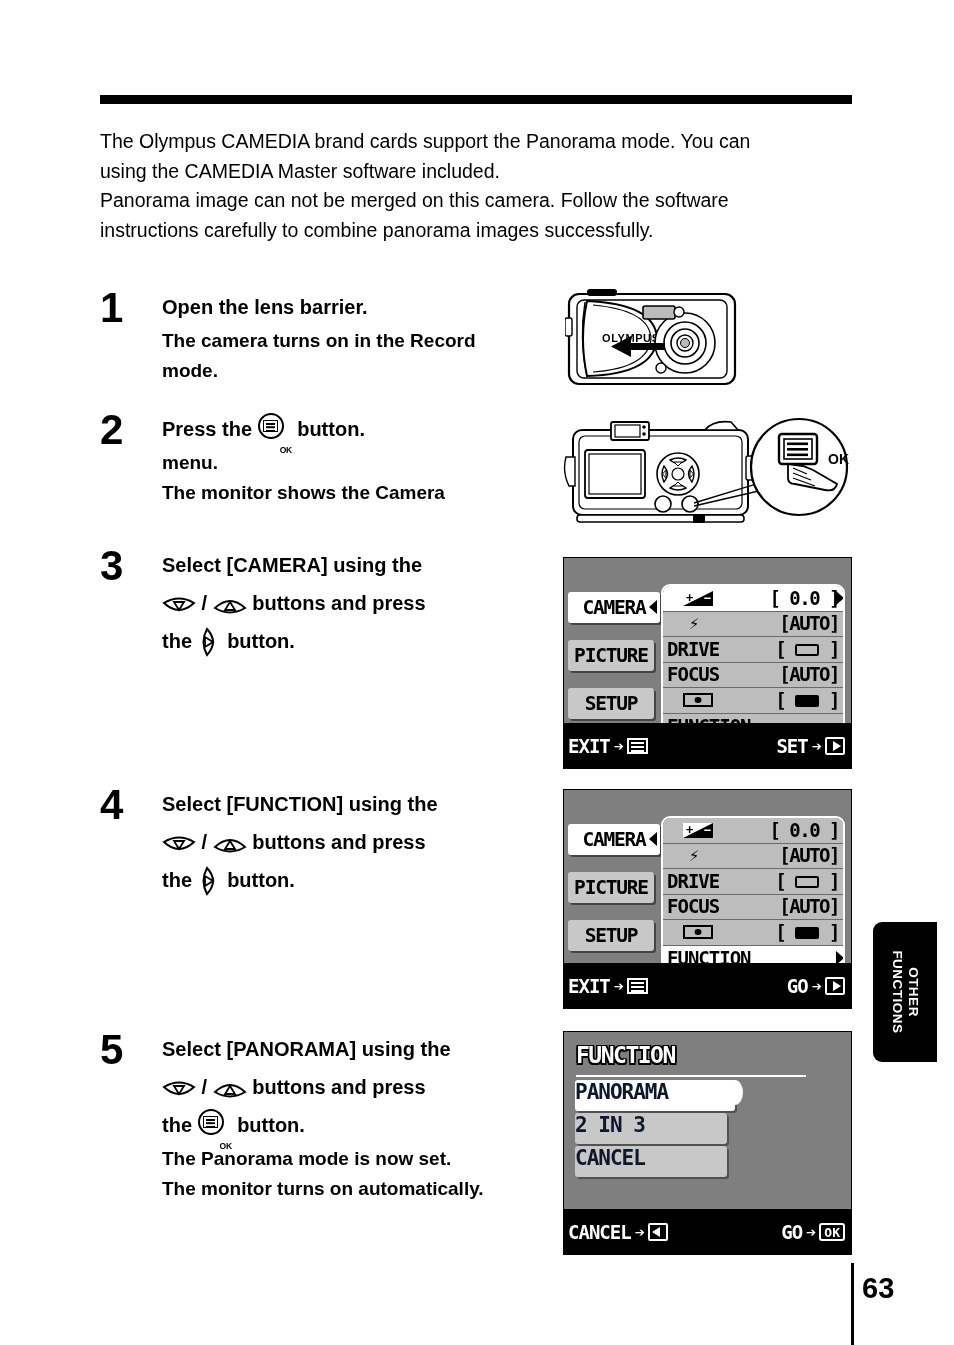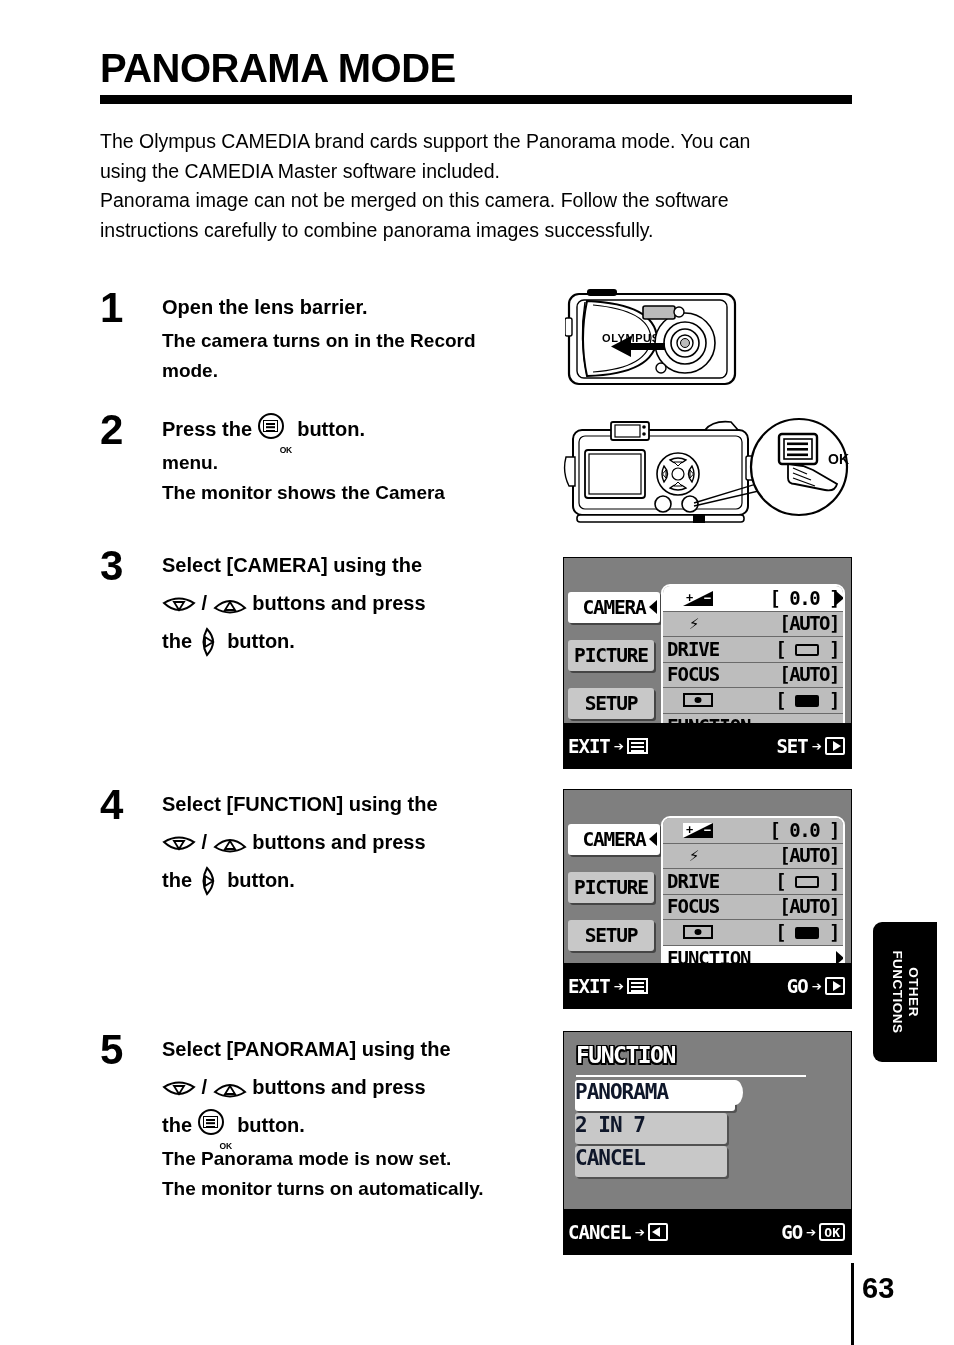--- a/index.html
+++ b/index.html
@@ -271,21 +271,20 @@
   .pg-num {
     position: absolute; left: 862px; top: 1272px;
     font-size: 29px; font-weight: bold;
   }
 </style>
 </head>
 <body>
 
 <div class="page">
 
-  <div class="page-title">PANORAMA MODE</div>
   <div class="title-rule"></div>
 
   <div class="intro">
     <p>The Olympus CAMEDIA brand cards support the Panorama mode. You can</p>
     <p>using the CAMEDIA Master software included.</p>
     <p>Panorama image can not be merged on this camera.  Follow the software</p>
     <p>instructions carefully to combine panorama images successfully.</p>
   </div>
 
   <div class="step" style="left:100px; top:288px; width:470px;">
@@ -603,21 +602,21 @@
 
   <div class="lcd" style="left:563px; top:1031px; width:289px; height:224px;">
     <div class="fn-title">FUNCTION</div>
     <div class="fn-rule"></div>
     <div class="fn-items">
       <div class="fn-item sel">
         <span>PANORAMA</span>
         <span class="caret"></span>
       </div>
       <div class="fn-item">
-        <span>2  IN  7</span>
+        <span>2  IN  3</span>
       </div>
       <div class="fn-item">
         <span>CANCEL</span>
       </div>
     </div>
     <div class="lcd-footer">
       <span class="left">
         <span>CANCEL</span>
         <span class="f-arrow">➔</span>
         <span class="f-dir l"></span>

